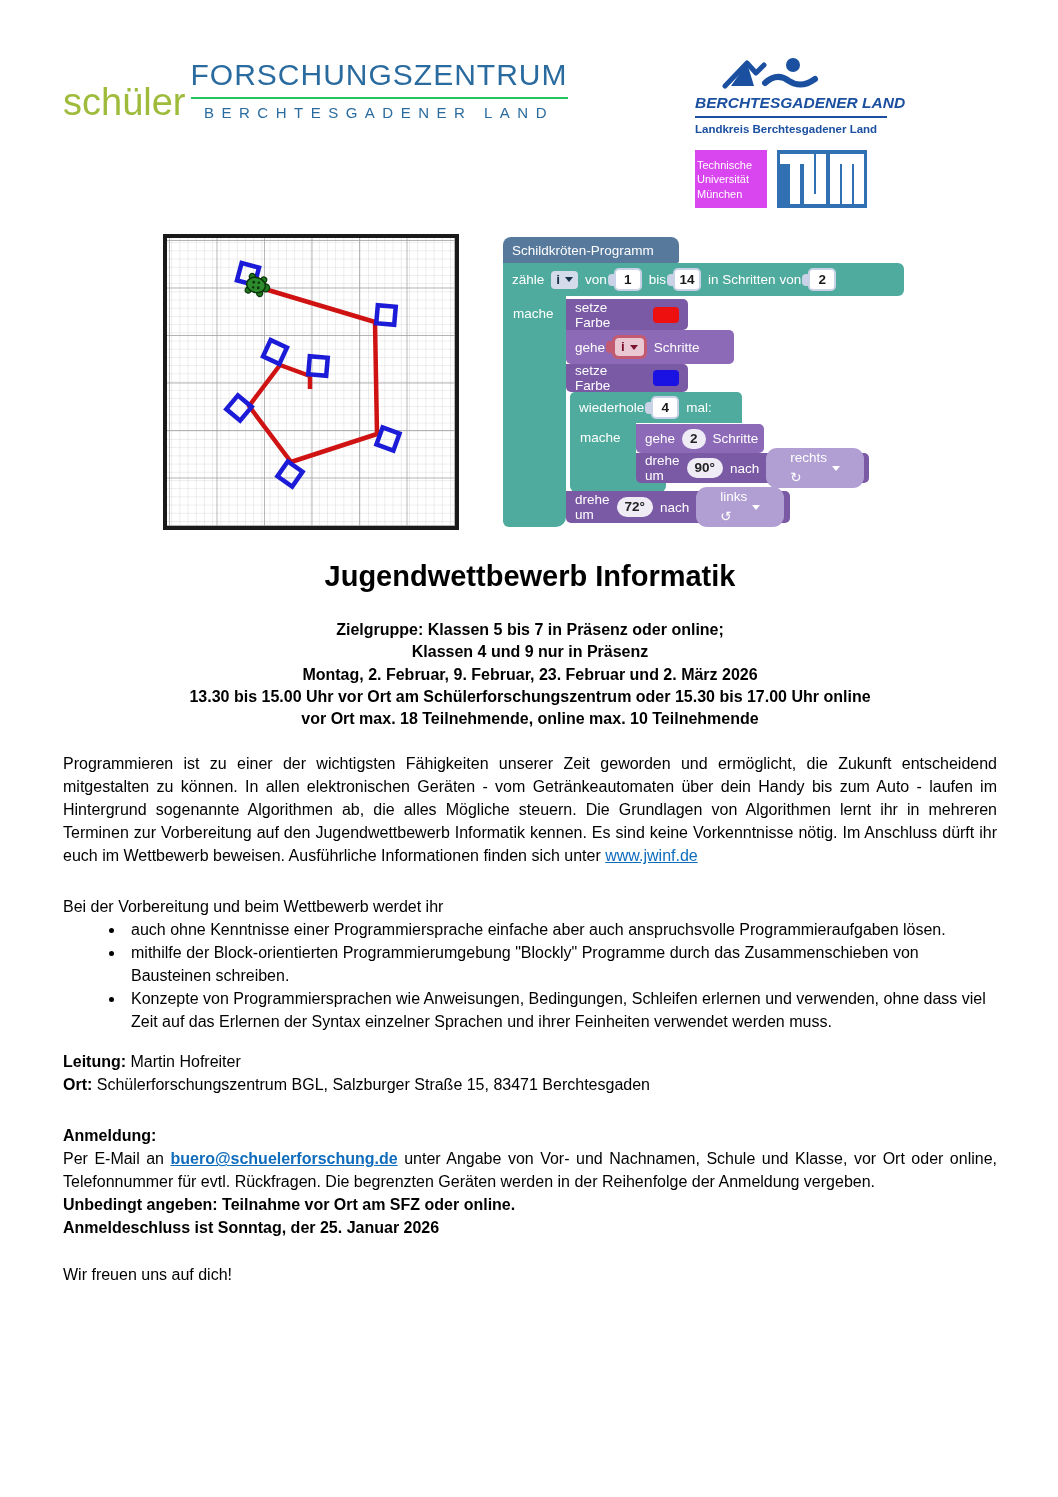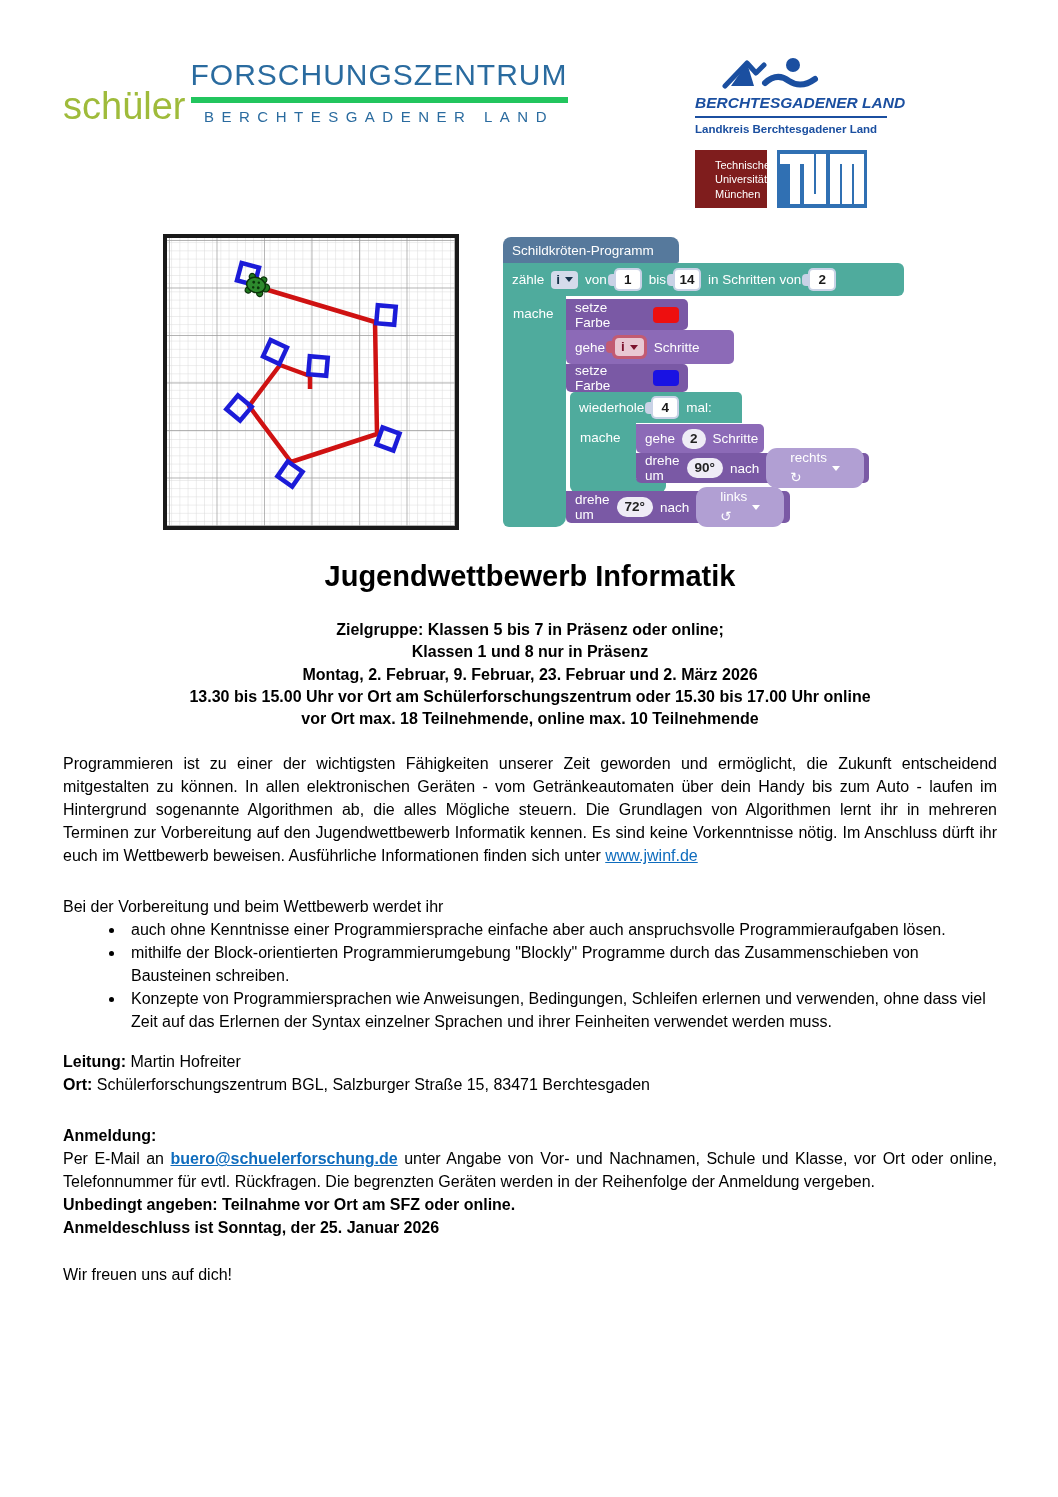--- a/index.html
+++ b/index.html
@@ -9,33 +9,33 @@
     background:#ffffff; color:#000;
     font-family:"Liberation Sans", sans-serif; overflow:hidden;
   }
 
   
   .sfz-logo { position:absolute; left:63px; top:60px; }
   .sfz-row { display:flex; align-items:flex-end; }
   .sfz-green { color:#9fbb3b; font-size:38px; line-height:1; margin-top:4px; }
   .sfz-right { margin-left:5px; }
   .sfz-fz { color:#2a6b9f; font-size:30px; line-height:1; letter-spacing:1px;
-            padding-bottom:7px; border-bottom:6px solid #22c55e; white-space:nowrap; }
+            padding-bottom:7px; border-bottom:2px solid #22c55e; white-space:nowrap; }
   .sfz-sub { color:#2a6b9f; font-size:15px; letter-spacing:7.5px; margin-top:5px;
              text-align:center; white-space:nowrap; }
 
   .bgl-logo { position:absolute; left:695px; top:56px; width:192px; color:#1b4fa0; }
   .bgl-icon { display:block; margin:0 0 2px 26px; }
   .bgl-title { font-size:15.5px; font-weight:bold; font-style:italic; white-space:nowrap;
                border-bottom:2px solid #1b4fa0; padding-bottom:4px; }
   .bgl-sub { font-size:11.5px; font-weight:bold; margin-top:5px; white-space:nowrap; }
 
   .tum-logo { position:absolute; left:695px; top:150px; display:flex; gap:10px; }
-  .tum-text { width:72px; height:58px; background:#7f1d1d; color:#fff;
-              font-size:11px; line-height:1.3; padding:8px 0 0 20px; }
+  .tum-text { width:72px; height:58px; background:#d946ef; color:#fff;
+              font-size:11px; line-height:1.3; padding:8px 0 0 2px; }
   .tum-mark { width:90px; height:58px; background:#3070b3; display:flex;
               align-items:center; justify-content:center; }
 
   
   .turtle-canvas { position:absolute; left:163px; top:234px; width:296px; height:296px; }
 
   
   .blockly { position:absolute; left:503px; top:232px; width:420px; height:302px;
              font-size:13.5px; color:#fff; }
   .blk { position:absolute; display:flex; align-items:center; gap:7px; padding:0 9px; }
@@ -269,21 +269,21 @@
         </span>
     </div>
   </div>
 
   <div class="text-col">
 
     <h1 class="title">Jugendwettbewerb Informatik</h1>
 
     <div class="meta">
       <div>Zielgruppe: Klassen 5 bis 7 in Präsenz oder online;</div>
-      <div>Klassen 1 und 8 nur in Präsenz</div>
+      <div>Klassen 4 und 9 nur in Präsenz</div>
       <div>Montag, 2. Februar, 9. Februar, 23. Februar und 2. März 2026</div>
       <div>13.30 bis 15.00 Uhr vor Ort am Schülerforschungszentrum oder 15.30 bis 17.00 Uhr online</div>
       <div>vor Ort max. 18 Teilnehmende, online max. 10 Teilnehmende</div>
     </div>
 
     <p class="intro"><span>Programmieren ist zu einer der wichtigsten Fähigkeiten unserer Zeit geworden und ermöglicht, die Zukunft entscheidend mitgestalten zu können. In allen elektronischen Geräten - vom Getränkeautomaten über dein Handy bis zum Auto - laufen im Hintergrund sogenannte Algorithmen ab, die alles Mögliche steuern. Die Grundlagen von Algorithmen lernt ihr in mehreren Terminen zur Vorbereitung auf den Jugendwettbewerb Informatik kennen. Es sind keine Vorkenntnisse nötig. Im Anschluss dürft ihr euch im Wettbewerb beweisen. Ausführliche Informationen finden sich unter </span><a class="doc-link" href="#">www.jwinf.de</a></p>
 
     <p class="list-intro">Bei der Vorbereitung und beim Wettbewerb werdet ihr</p>
 
     <ul class="points">

